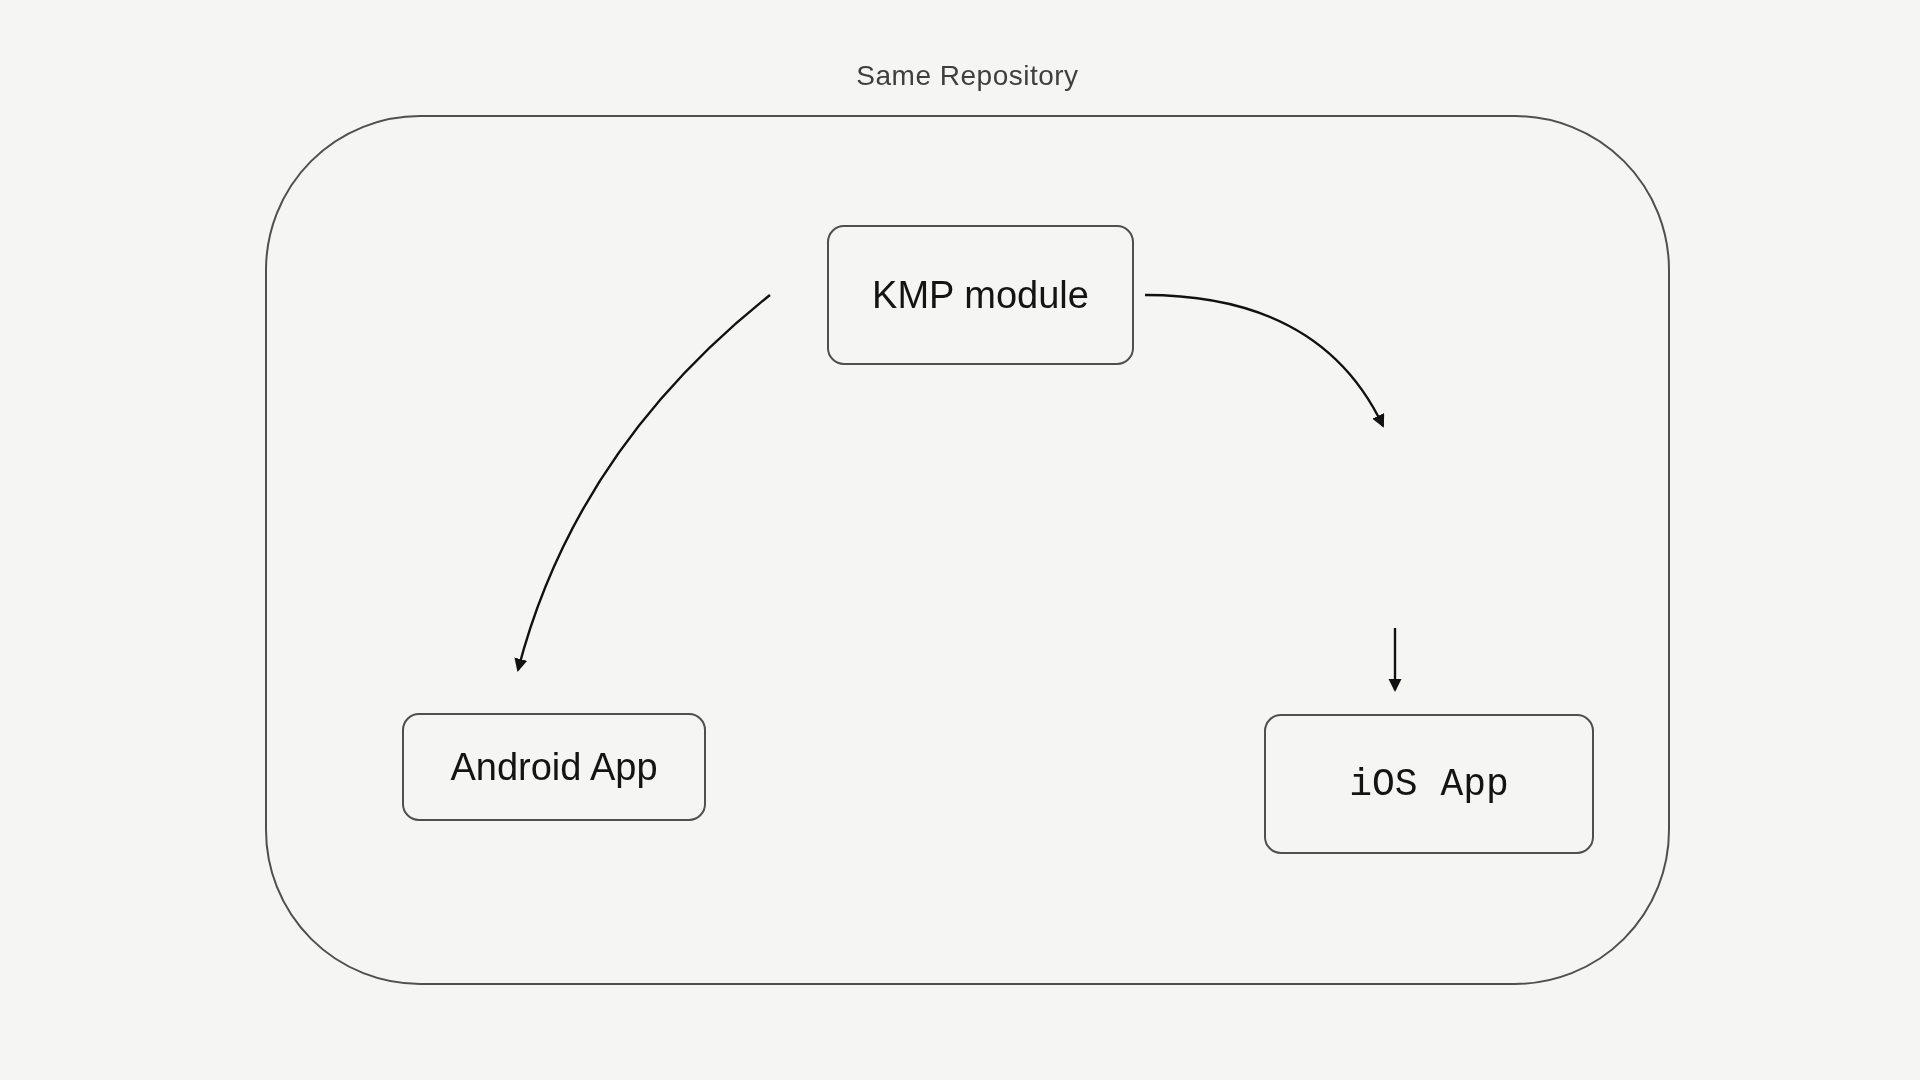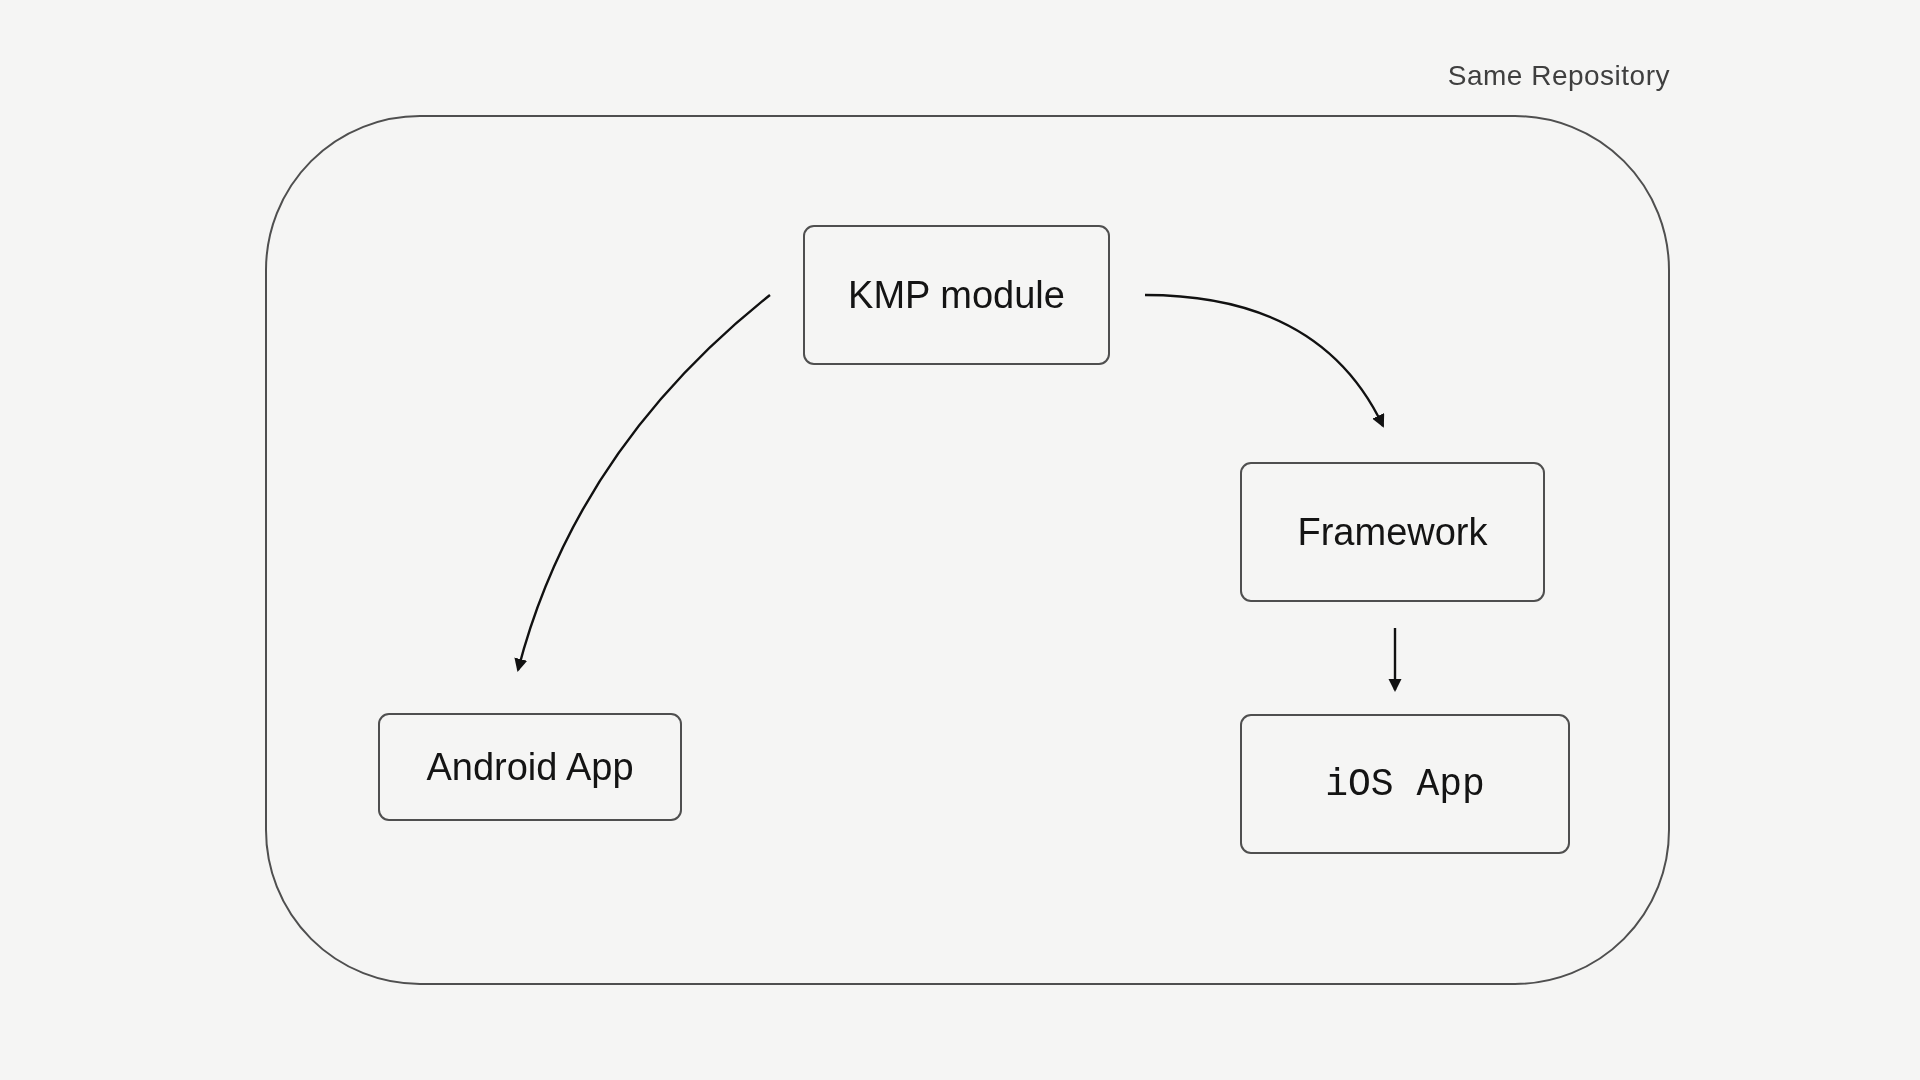--- a/index.html
+++ b/index.html
@@ -14,21 +14,21 @@
   body{
     width:1920px;height:1080px;
     background:var(--bg);
     font-family:"Liberation Sans", sans-serif;
     overflow:hidden;
   }
   .canvas{position:relative;width:1920px;height:1080px;}
   .diagram-title{
     position:absolute;
     left:265px;top:60px;width:1405px;
-    text-align:right;
+    text-align:center;
     font-size:28px;
     font-weight:400;
     color:var(--title-text);
     letter-spacing:0.5px;
   }
   .repo-container{
     position:absolute;
     left:265px;top:115px;
     width:1405px;height:870px;
     box-sizing:border-box;
@@ -43,28 +43,29 @@
   }
   .edges-layer .edge{
     fill:none;
     stroke:var(--arrow);
     stroke-width:2.4;
   }
   .node{
     position:absolute;
     box-sizing:border-box;
     border:2.5px solid var(--node-border);
-    border-radius:11px;
+    border-radius:17px;
     background:var(--bg);
     display:flex;
     align-items:center;
     justify-content:center;
     font-size:38px;
     font-weight:400;
     color:var(--node-text);
+    margin-left:24px;
   }
   .node-kmp{left:803px;top:225px;width:307px;height:140px;}
   .node-framework{left:1240px;top:462px;width:305px;height:140px;}
   .node-android{left:378px;top:713px;width:304px;height:108px;}
   .node-ios{left:1240px;top:714px;width:330px;height:140px;font-family:Liberation Mono, monospace;}
 </style>
 </head>
 <body>
 
 <div class="canvas">
@@ -79,19 +80,18 @@
         <path d="M 0 0 L 10 5 L 0 10 z" style="fill:var(--arrow)"></path>
       </marker>
     </defs>
   <path d="M 770 295 Q 575 450 518 670" class="edge" marker-end="url(#arrowhead)"></path>
       <path d="M 1145 295 Q 1321 295 1383 426" class="edge" marker-end="url(#arrowhead)"></path>
       <path d="M 1395 628 L 1395 690" class="edge" marker-end="url(#arrowhead)"></path>
     </svg>
 
   <div class="node node-kmp">KMP module</div>
 
-  <div class="node node-framework">Framework</div>
 
   <div class="node node-android">Android App</div>
 
   <div class="node node-ios">iOS App</div>
 
 </div>
 
 </body></html>

